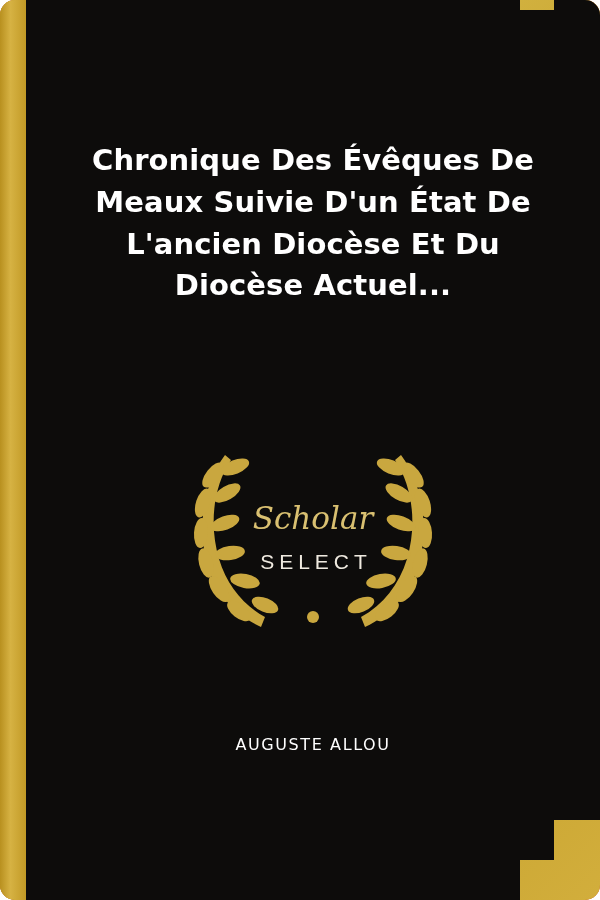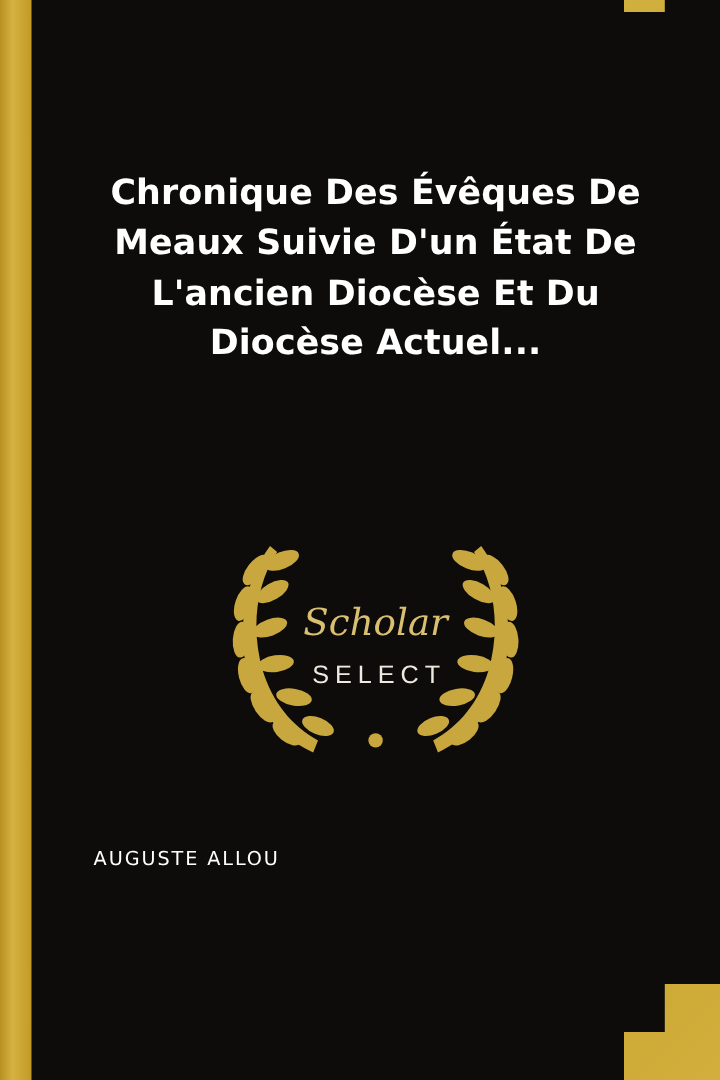--- a/index.html
+++ b/index.html
@@ -13,20 +13,21 @@
     overflow: hidden;
     font-family: "Liberation Sans", sans-serif;
   }
 
   .book-cover {
     position: relative;
     width: 600px;
     height: 900px;
     background: #c2410c;
     overflow: hidden;
+    border-radius: 15px;
   }
 
   
   .spine {
     position: absolute;
     left: 0;
     top: 0;
     width: 26px;
     height: 900px;
     background: linear-gradient(90deg, #b8901f 0%, #d6b243 40%, #c29a26 100%);
@@ -125,22 +126,23 @@
     font-family: "Liberation Sans", sans-serif;
     font-size: 21px;
     letter-spacing: 5px;
     fill: #efeae0;
   }
 
   .author {
     position: absolute;
     left: 50%;
     transform: translateX(-50%);
-    top: 706px;
+    top: 735px;
     width: 470px;
+    text-align: center;
     color: #ffffff;
     font-size: 16px;
     letter-spacing: 1.6px;
     font-family: "DejaVu Sans", "Liberation Sans", sans-serif;
   }
 </style>
 </head>
 <body>
 
 <div class="book-cover">

